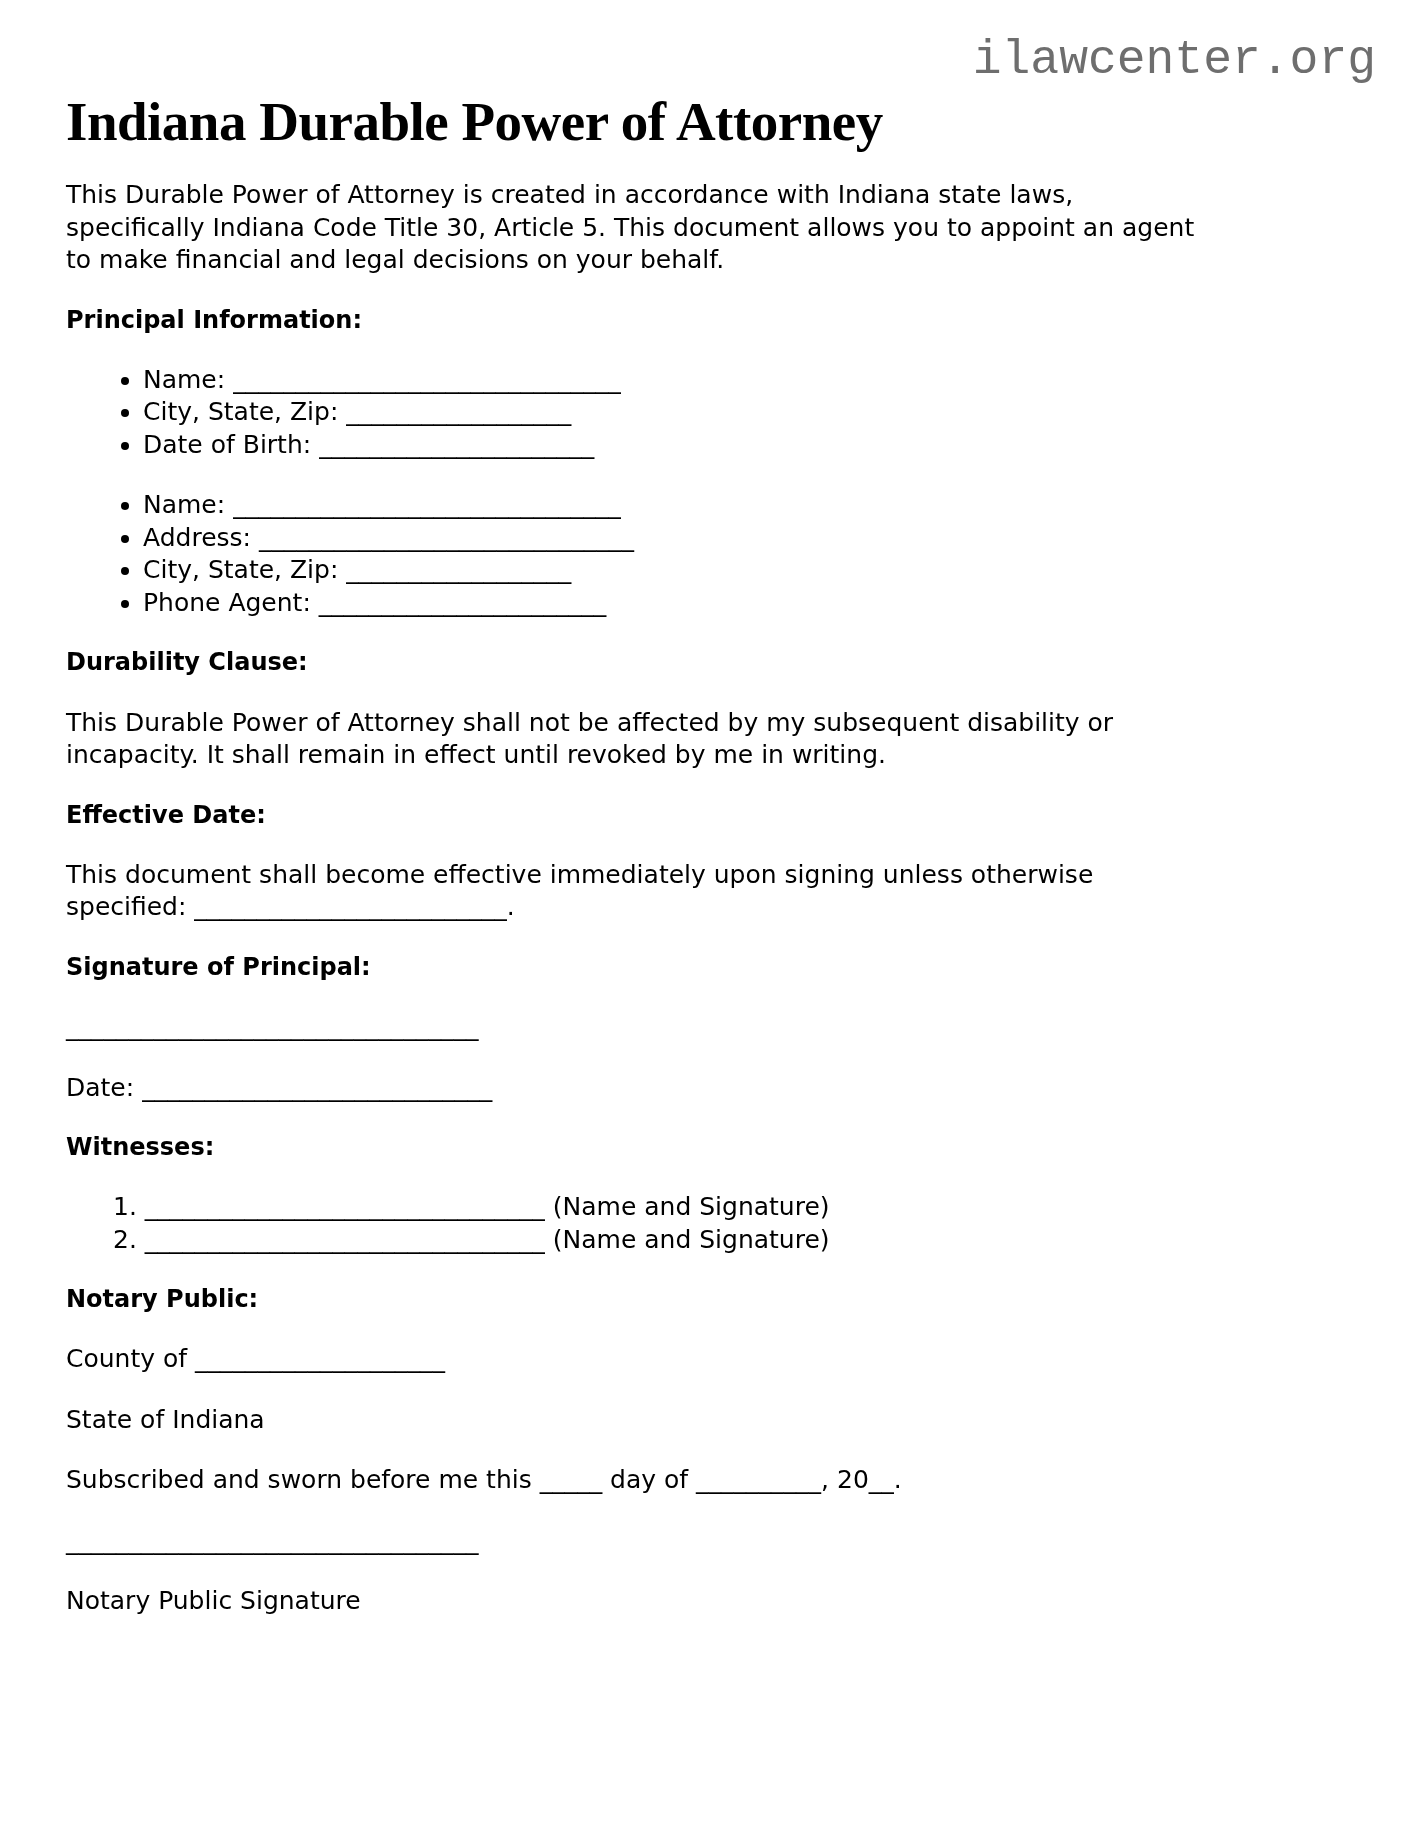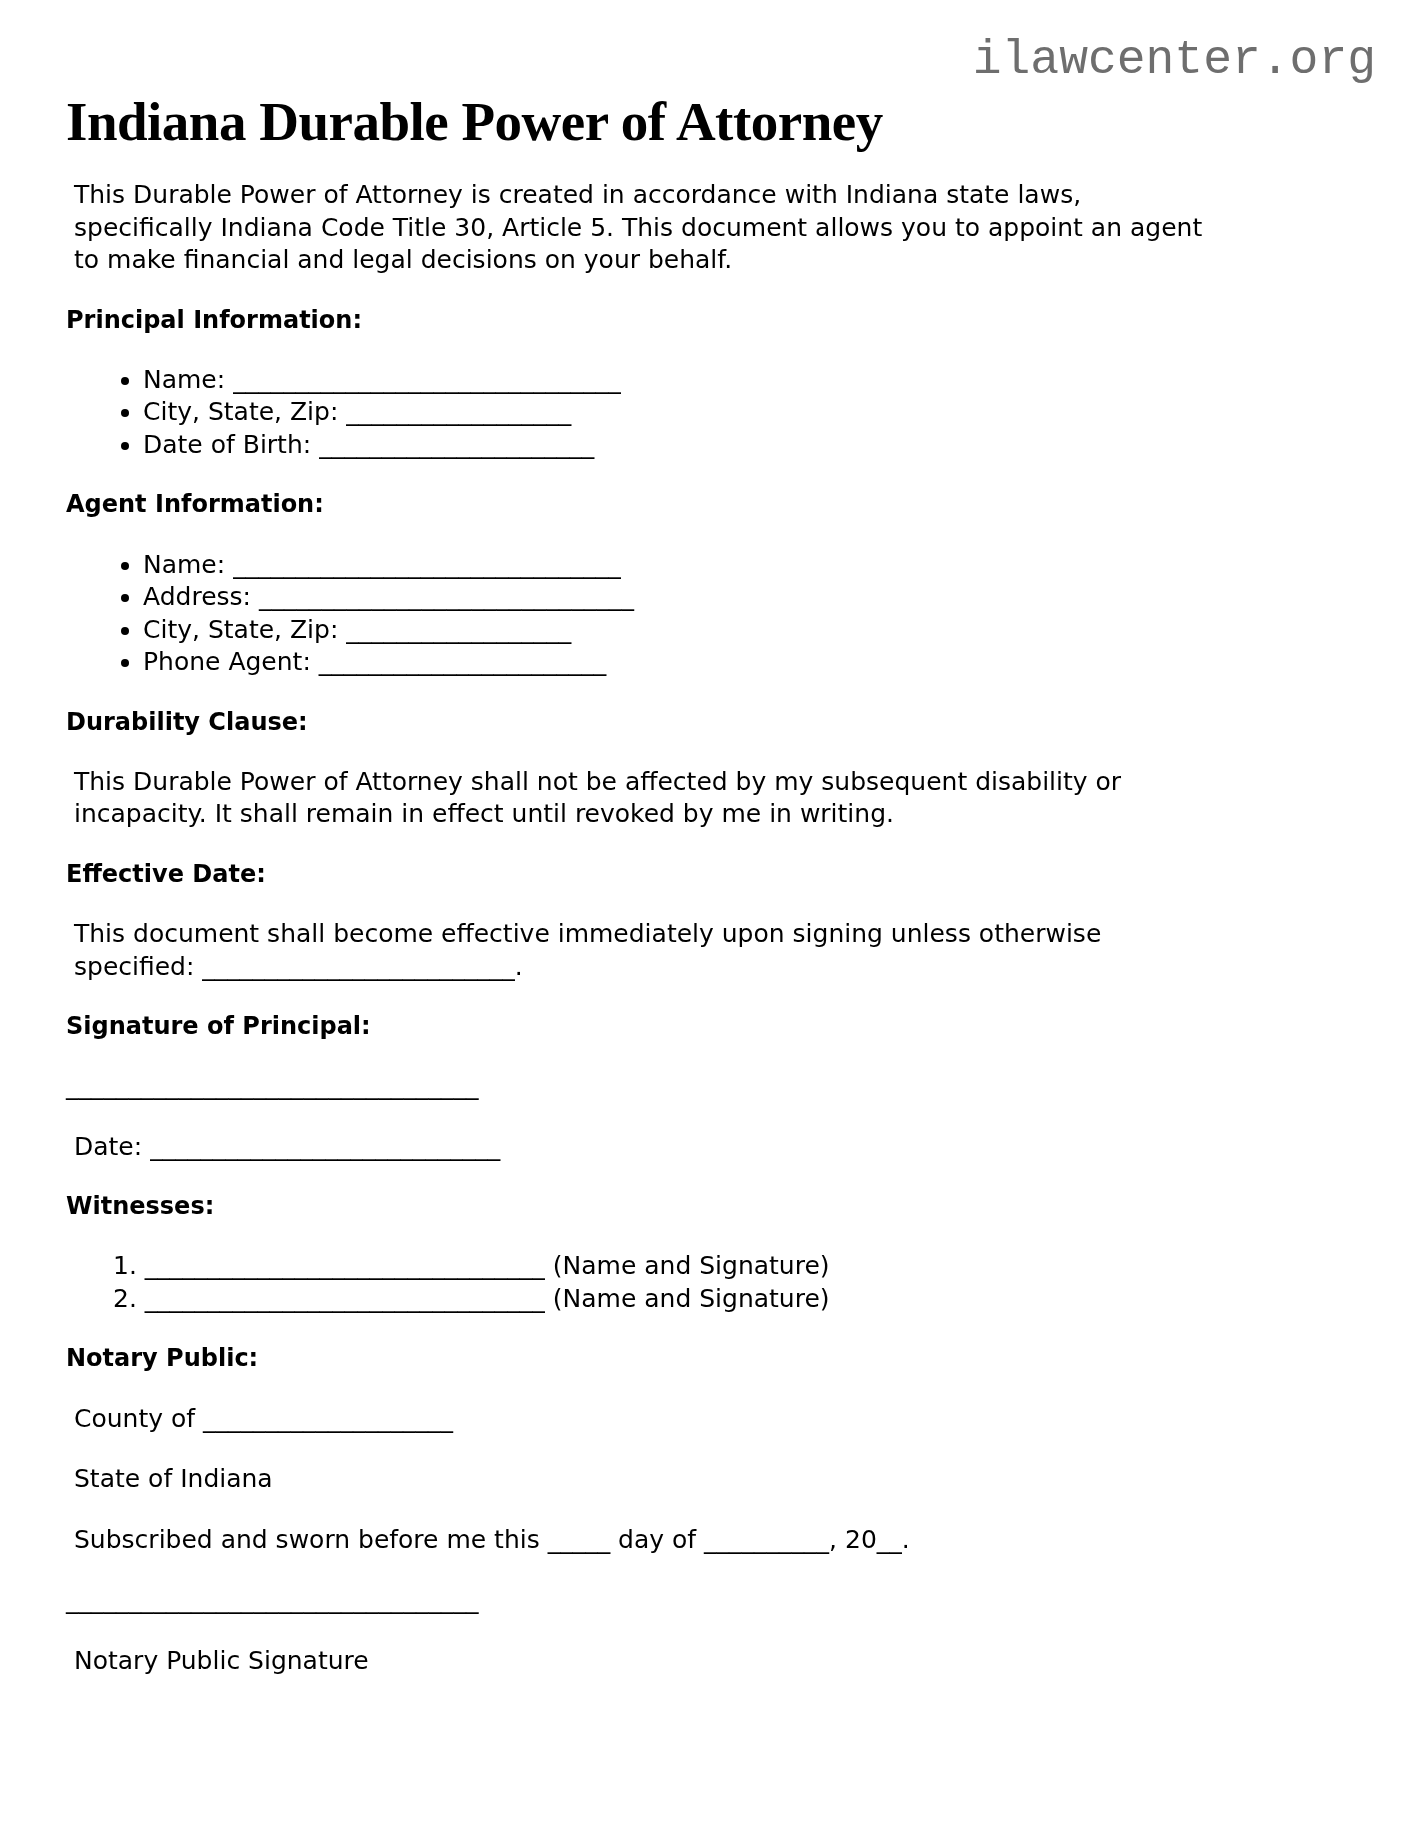--- a/index.html
+++ b/index.html
@@ -37,21 +37,21 @@
     letter-spacing: -0.5px;
     font-family: Liberation Serif, serif;
   }
   h3 {
     font-size: 24px;
     line-height: 1.3;
     font-weight: bold;
     margin: 0 0 28px 0;
   }
   p {
-    margin: 0 0 28px 8px;
+    margin: 0 0 28px 0;
     white-space: pre-line;
   }
   ul {
     list-style: disc;
     margin: 0 0 28px 0;
     padding: 0 0 0 77px;
   }
   li {
     line-height: 1.3;
   }
@@ -83,21 +83,20 @@
 specifically Indiana Code Title 30, Article 5. This document allows you to appoint an agent
 to make financial and legal decisions on your behalf.</p>
 
   <h3>Principal Information:</h3>
   <ul>
     <li><span>Name:</span> <span class="blank">_______________________________</span></li>
     <li><span>City, State, Zip:</span> <span class="blank">__________________</span></li>
     <li><span>Date of Birth:</span> <span class="blank">______________________</span></li>
   </ul>
 
-  <h3>Agent Information:</h3>
   <ul>
     <li><span>Name:</span> <span class="blank">_______________________________</span></li>
     <li><span>Address:</span> <span class="blank">______________________________</span></li>
     <li><span>City, State, Zip:</span> <span class="blank">__________________</span></li>
     <li><span>Phone Agent:</span> <span class="blank">_______________________</span></li>
   </ul>
 
   <h3>Durability Clause:</h3>
   <p>This Durable Power of Attorney shall not be affected by my subsequent disability or
 incapacity. It shall remain in effect until revoked by me in writing.</p>

